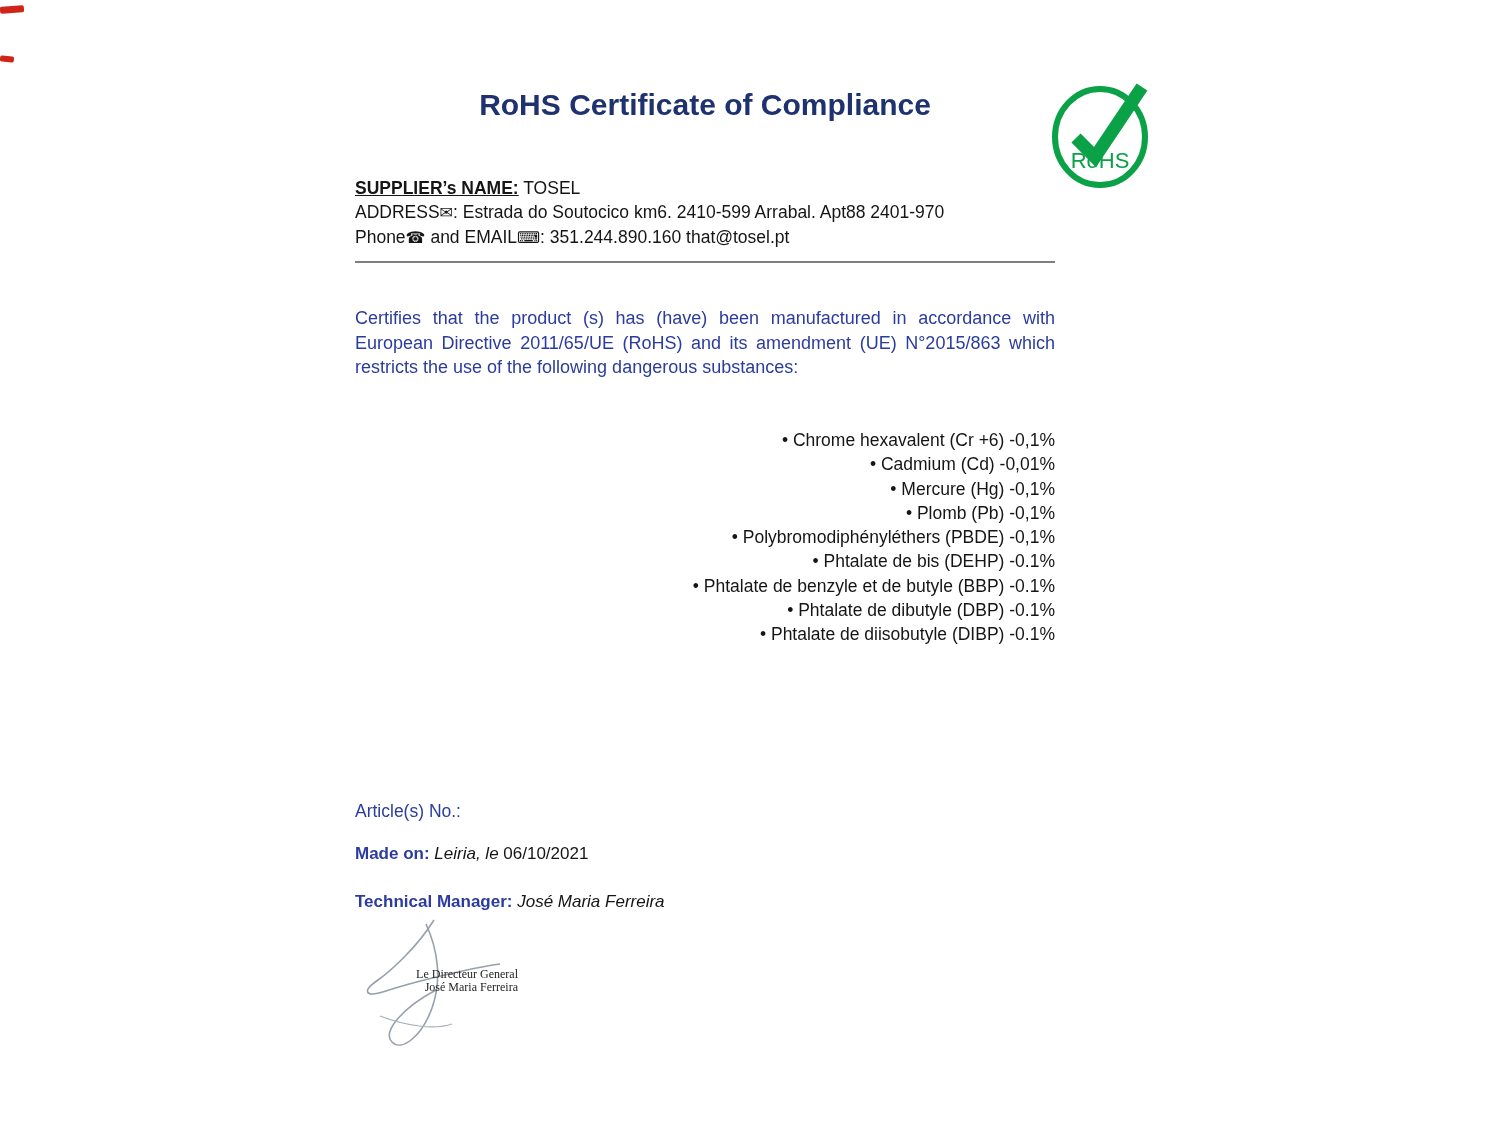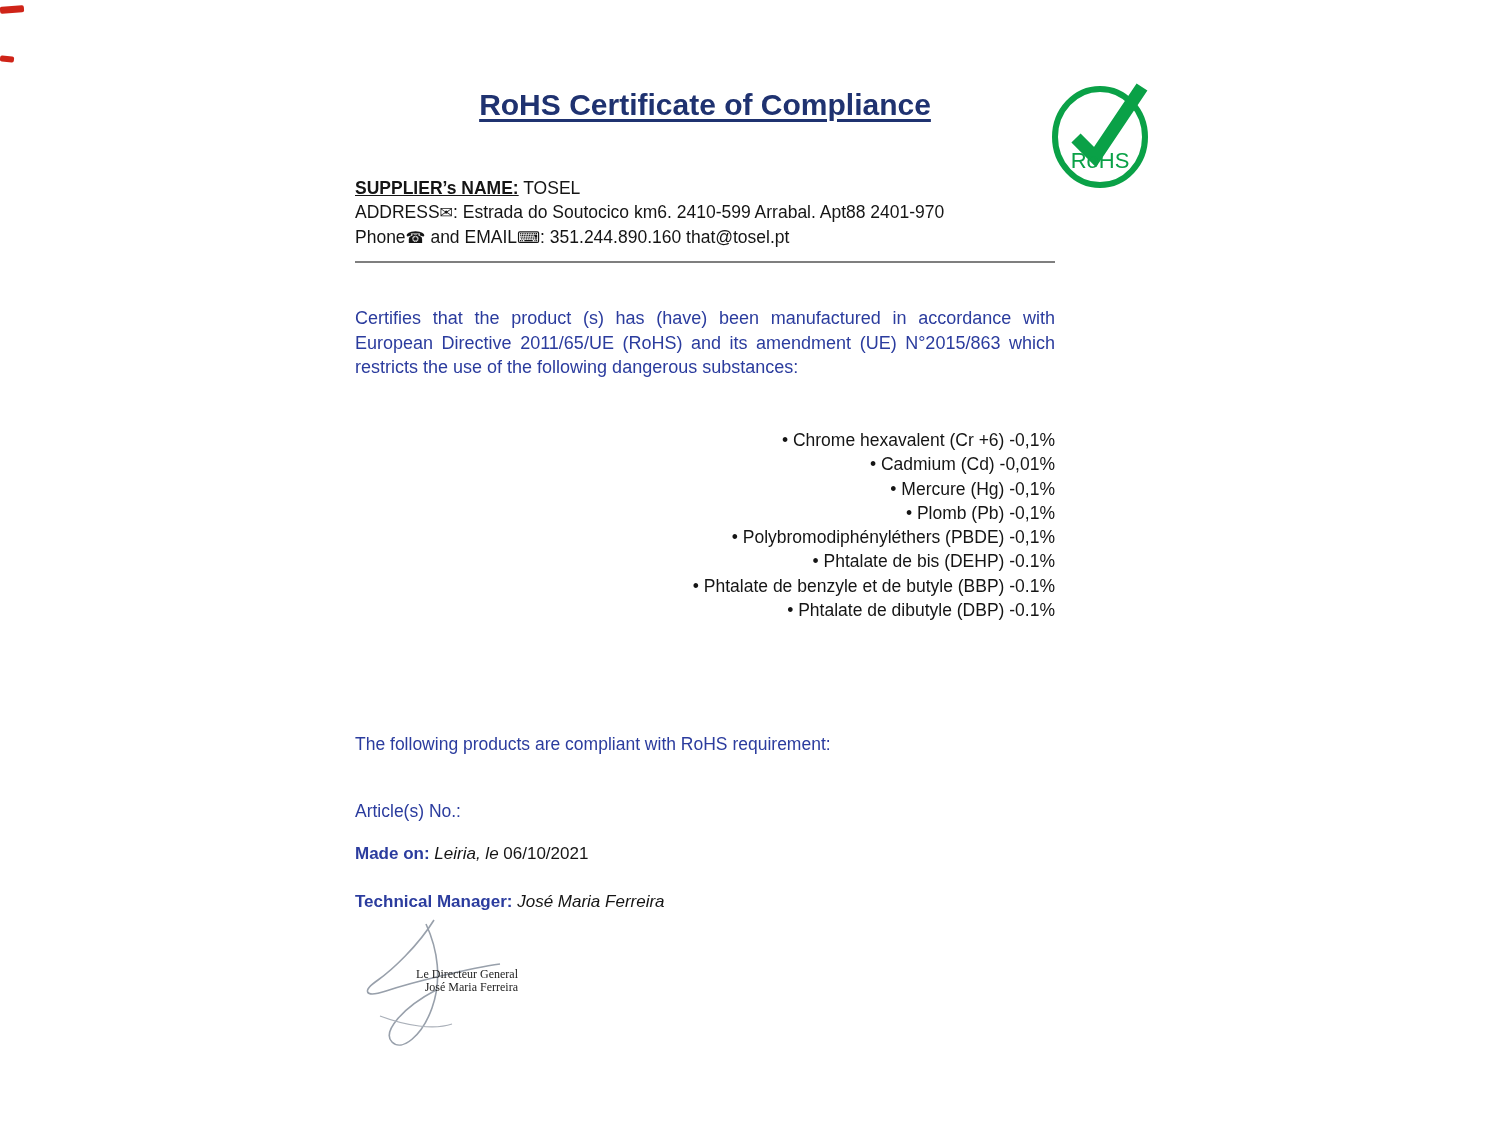--- a/index.html
+++ b/index.html
@@ -10,21 +10,21 @@
   }
 
   
   .artifact { position:absolute; background:#cf2418; border-radius:2px; }
   .artifact.a1 { left:0; top:6px; width:24px; height:7px; transform:rotate(-4deg); }
   .artifact.a2 { left:0; top:56px; width:14px; height:6px; transform:rotate(6deg); }
 
   .title {
     position:absolute; left:355px; top:88px; width:700px;
     text-align:center; font-size:30px; font-weight:bold;
-    color:#1f3270; text-decoration:underline; text-underline-offset:4px;
+    color:#1f3270; text-underline-offset:4px;
   }
 
   .logo { position:absolute; left:1050px; top:80px; width:104px; height:110px; }
 
   .supplier {
     position:absolute; left:355px; top:176px; width:700px;
     font-size:17.5px; line-height:24px; color:#151515;
   }
   .supplier .lbl-bold { font-weight:bold; text-decoration:underline; }
   .glyph { font-size:16px; }
@@ -97,23 +97,23 @@
 
   <ul class="substances">
     <li>Chrome hexavalent (Cr +6) -0,1%</li>
     <li>Cadmium (Cd) -0,01%</li>
     <li>Mercure (Hg) -0,1%</li>
     <li>Plomb (Pb) -0,1%</li>
     <li>Polybromodiphényléthers (PBDE) -0,1%</li>
     <li>Phtalate de bis (DEHP) -0.1%</li>
     <li>Phtalate de benzyle et de butyle (BBP) -0.1%</li>
     <li>Phtalate de dibutyle (DBP) -0.1%</li>
+    <li>Phtalate de diisobutyle (DIBP) -0.1%</li>
   </ul>
 
-  <div class="blue-line l-compliance">The following products are compliant with RoHS requirement:</div>
 
   <div class="blue-line l-article">Article(s) No.:</div>
 
   <div class="label-line l-made">
     <span class="lbl">Made on:</span><span class="italic"> Leiria, le </span><span>06/10/2021</span>
   </div>
 
   <div class="label-line l-tm">
     <span class="lbl">Technical Manager:</span><span class="name-italic"> José Maria Ferreira</span>
   </div>

